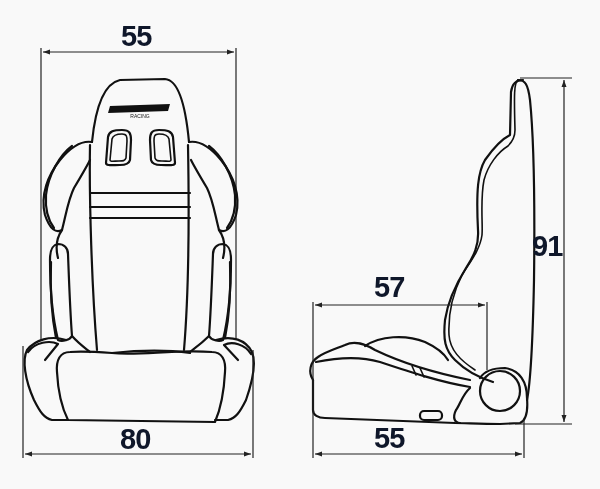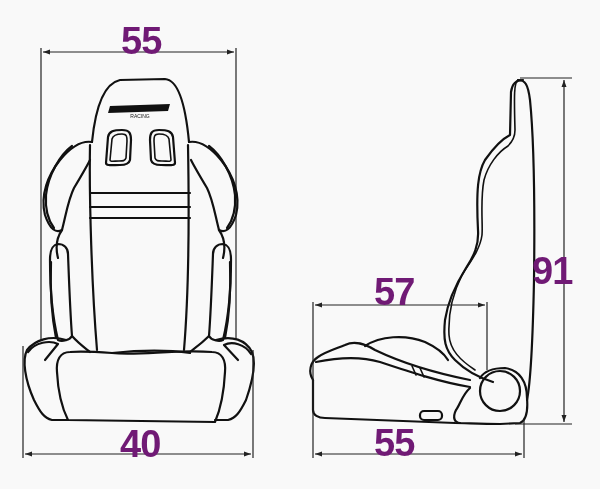--- a/index.html
+++ b/index.html
@@ -1,18 +1,18 @@
 <!DOCTYPE html>
 <html><head>
 <meta charset="utf-8">
 <style>
   html, body { margin: 0; padding: 0; background: #f8f8f8; }
   #stage { position: relative; width: 600px; height: 489px; background: #f9f9f9; overflow: hidden; }
   svg { position: absolute; left: 0; top: 0; }
-  .dim-label { position: absolute; font-family: "Liberation Sans", "DejaVu Sans", sans-serif; font-weight: bold; font-size: 38px; color: #701a75; line-height: 1; letter-spacing: -1px; }
+  .dim-label { position: absolute; font-family: "Liberation Sans", "DejaVu Sans", sans-serif; font-weight: bold; font-size: 29px; color: #0f172a; line-height: 1; letter-spacing: -1px; }
   .ln { fill: none; stroke: #111; stroke-width: 2.2; stroke-linejoin: round; stroke-linecap: round; }
   .ln2 { fill: none; stroke: #111; stroke-width: 1.6; stroke-linejoin: round; stroke-linecap: round; }
   .dim { fill: none; stroke: #222; stroke-width: 1.2; }
   .arrow { fill: #222; }
 </style>
 </head>
 <body>
 
 <div id="stage">
 
@@ -117,17 +117,17 @@
         <line class="dim" x1="520" y1="78" x2="572" y2="78"></line>
         <line class="dim" x1="515" y1="424" x2="572" y2="424"></line>
         <line class="dim" x1="564" y1="80" x2="564" y2="422"></line>
         <polygon class="arrow" points="564,80 561.5,87 566.5,87"></polygon>
         <polygon class="arrow" points="564,422 561.5,415 566.5,415"></polygon>
       </g>
     </g>
   </svg>
 
   <div class="dim-label" style="left:121px; top:22px;">55</div>
-  <div class="dim-label" style="left:120px; top:425px;">40</div>
+  <div class="dim-label" style="left:120px; top:425px;">80</div>
   <div class="dim-label" style="left:374px; top:273px;">57</div>
   <div class="dim-label" style="left:374px; top:424px;">55</div>
-  <div class="dim-label" style="left:532px; top:252px;">91</div>
+  <div class="dim-label" style="left:532px; top:232px;">91</div>
 </div>
 
 </body></html>

